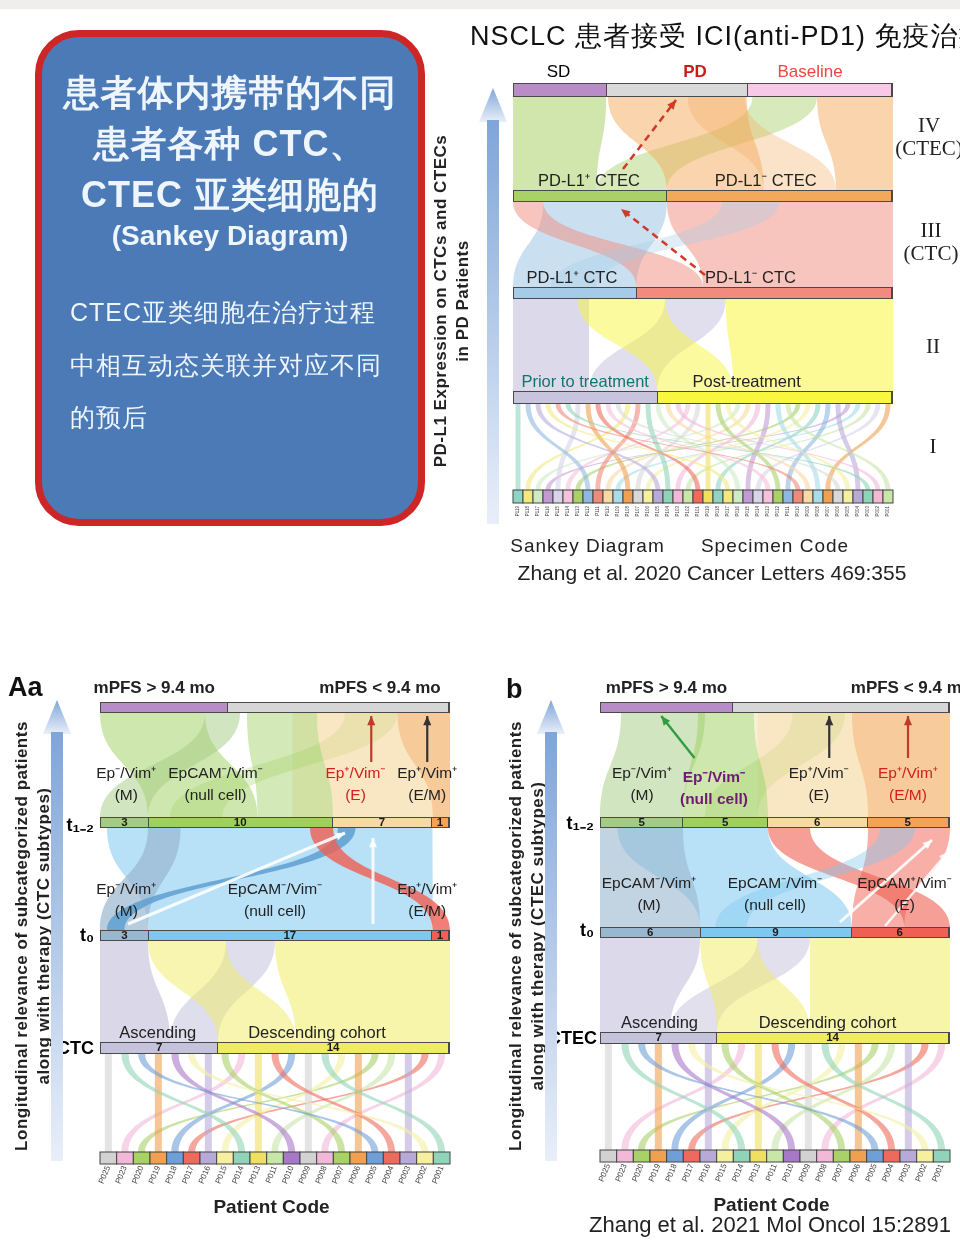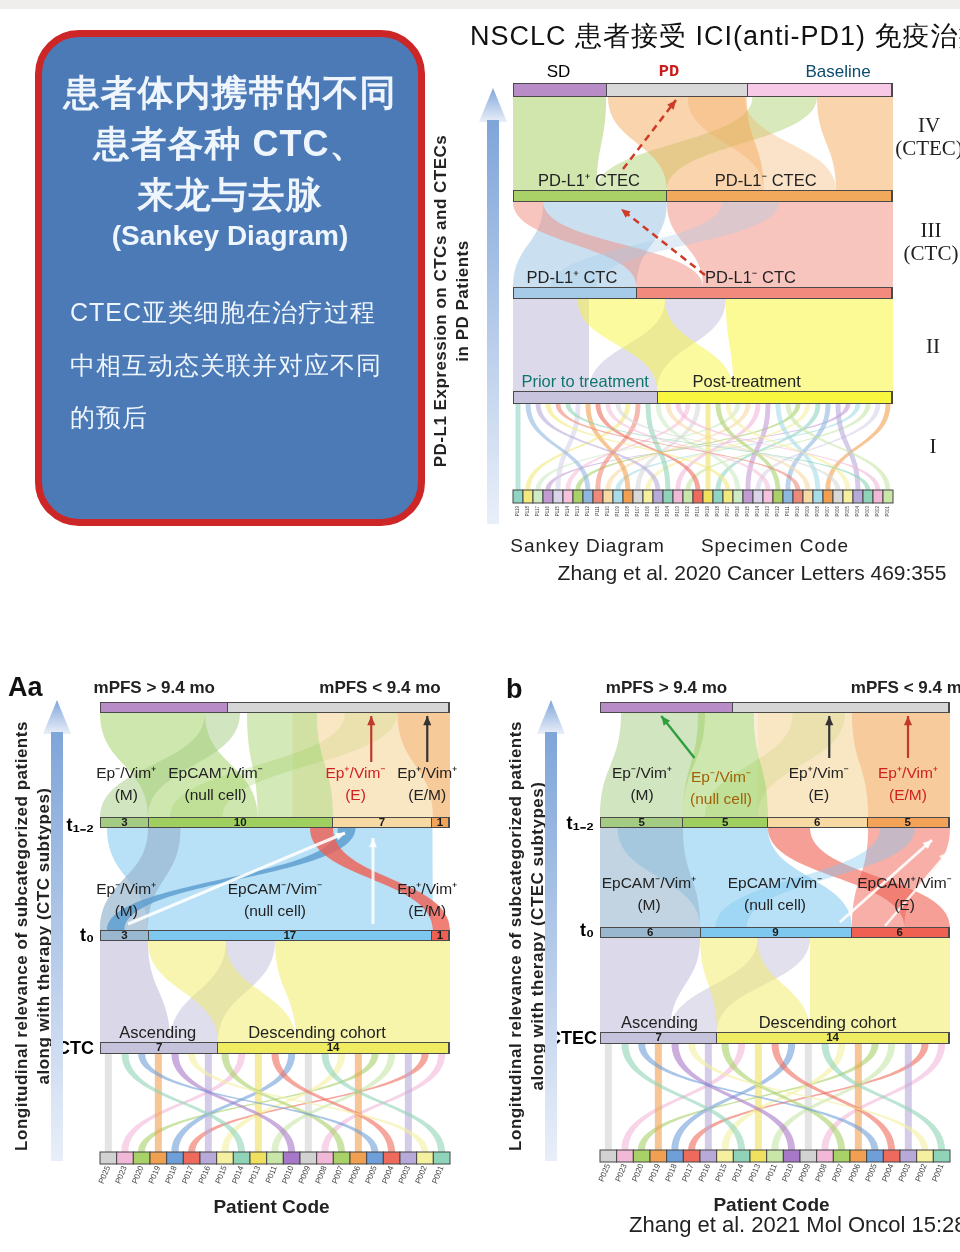--- a/index.html
+++ b/index.html
@@ -15,40 +15,40 @@
   .info-box .sub { text-align:center; font-size:28px; font-weight:600; margin-top:0; }
   .info-box .body { margin:34px 24px 0 28px; }
   .info-box .bline { font-size:25px; line-height:2.1; letter-spacing:1px; }
   .title { position:absolute; font-size:27px; color:#111; letter-spacing:1px; white-space:nowrap; }
   .vlabel { position:absolute; text-align:center; color:#222; font-weight:bold;
             transform:rotate(-90deg); }
   .vlabel div { font-size:17px; line-height:22px; letter-spacing:0.5px; }
   .roman { position:absolute; width:90px; text-align:center; font-family:"Liberation Serif", serif;
            font-size:21px; color:#222; }
   .caption { position:absolute; text-align:center; font-size:19px; color:#222; letter-spacing:1px; }
-  .citation { position:absolute; text-align:center; font-size:22px; color:#222;margin-left:40px; }
+  .citation { position:absolute; text-align:center; font-size:22px; color:#222; }
   .panel-label { position:absolute; font-size:27px; font-weight:bold; color:#111; }
   .t-label { position:absolute; font-size:18px; font-weight:bold; color:#000000; text-align:right; width:44px; }
   .chart { position:absolute; }
   .bar { position:absolute; left:0; width:100%; border:1.4px solid #4a4a4a; background:#fff; }
   .seg { position:absolute; top:0; height:100%; border-right:1px solid #4a4a4a; }
   .seg .num { display:block; width:100%; text-align:center; font-size:11.5px; font-weight:600; color:#1a1a1a; }
   .ctext { position:absolute; width:190px; margin-left:-95px; text-align:center; }
   .ctext div { white-space:nowrap; }
 </style>
 </head>
 <body>
 
 <div class="page">
   <div class="topstrip"></div>
 
   <div class="info-box">
     <div class="hline">患者体内携带的不同</div>
     <div class="hline">患者各种 CTC、</div>
-    <div class="hline">来龙与去脉</div>
+    <div class="hline">CTEC 亚类细胞的</div>
     <div class="sub">(Sankey Diagram)</div>
     <div class="body">
       <div class="bline">CTEC亚类细胞在治疗过程</div>
       <div class="bline">中相互动态关联并对应不同</div>
       <div class="bline">的预后</div>
     </div>
   </div>
 
   <div class="title" style="left:470px; top:18px;">NSCLC 患者接受 ICI(anti-PD1) 免疫治疗</div>
 
@@ -237,24 +237,24 @@
         <div class="seg" style="left: 0%; width: 32.5%; background: rgb(166, 203, 232);"></div>
         <div class="seg" style="left: 32.5%; width: 67.5%; background: rgb(242, 139, 125);"></div>
       </div>
       <div class="bar" style="top: 308px; height: 13px;">
         <div class="seg" style="left: 0%; width: 38%; background: rgb(200, 196, 222);"></div>
         <div class="seg" style="left: 38%; width: 62%; background: rgb(248, 246, 62);"></div>
       </div>
       <div class="ctext" style="left: 45.6px; top: -23px; color: #000000; font-size: 17px; font-weight: normal; line-height: 23px;">
         <div>SD</div>
       </div>
-      <div class="ctext" style="left: 156px; top: -23px; color: rgb(204, 26, 26); font-size: 17px; font-weight: bold; line-height: 23px; font-family: Liberation Mono, monospace;">
+      <div class="ctext" style="left: 182px; top: -23px; color: rgb(204, 26, 26); font-size: 17px; font-weight: bold; line-height: 23px;">
         <div>PD</div>
       </div>
-      <div class="ctext" style="left: 325px; top: -23px; color: #0c4a6e; font-size: 17px; font-weight: normal; line-height: 23px;">
+      <div class="ctext" style="left: 297px; top: -23px; color: #ef4444; font-size: 17px; font-weight: normal; line-height: 23px;">
         <div>Baseline</div>
       </div>
       <div class="ctext" style="left: 76px; top: 86px; color: rgb(34, 34, 34); font-size: 16.5px; font-weight: normal; line-height: 22.5px;">
         <div>PD-L1⁺ CTEC</div>
       </div>
       <div class="ctext" style="left: 252.7px; top: 86px; color: rgb(34, 34, 34); font-size: 16.5px; font-weight: normal; line-height: 22.5px;">
         <div>PD-L1⁻ CTEC</div>
       </div>
       <div class="ctext" style="left: 58.9px; top: 183px; color: rgb(34, 34, 34); font-size: 16.5px; font-weight: normal; line-height: 22.5px;">
         <div>PD-L1⁺ CTC</div>
@@ -570,21 +570,21 @@
       <div class="ctext" style="left: 66.5px; top: -24px; color: rgb(34, 34, 34); font-size: 17px; font-weight: bold; line-height: 23px;">
         <div>mPFS &gt; 9.4 mo</div>
       </div>
       <div class="ctext" style="left: 311.5px; top: -24px; color: rgb(34, 34, 34); font-size: 17px; font-weight: bold; line-height: 23px;">
         <div>mPFS &lt; 9.4 mo</div>
       </div>
       <div class="ctext" style="left: 42px; top: 62px; color: rgb(34, 34, 34); font-size: 15.5px; font-weight: normal; line-height: 21.5px;">
         <div>Ep⁻/Vim⁺</div>
         <div>(M)</div>
       </div>
-      <div class="ctext" style="left: 121px; top: 66px; color: #a16207; font-size: 15.5px; font-weight: normal; line-height: 21.5px;">
+      <div class="ctext" style="left: 114px; top: 66px; color: #701a75; font-size: 15.5px; font-weight: bold; line-height: 21.5px;">
         <div>Ep⁻/Vim⁻</div>
         <div>(null cell)</div>
       </div>
       <div class="ctext" style="left: 218.75px; top: 62px; color: rgb(34, 34, 34); font-size: 15.5px; font-weight: normal; line-height: 21.5px;">
         <div>Ep⁺/Vim⁻</div>
         <div>(E)</div>
       </div>
       <div class="ctext" style="left: 308px; top: 62px; color: rgb(208, 32, 32); font-size: 15.5px; font-weight: normal; line-height: 21.5px;">
         <div>Ep⁺/Vim⁺</div>
         <div>(E/M)</div>

